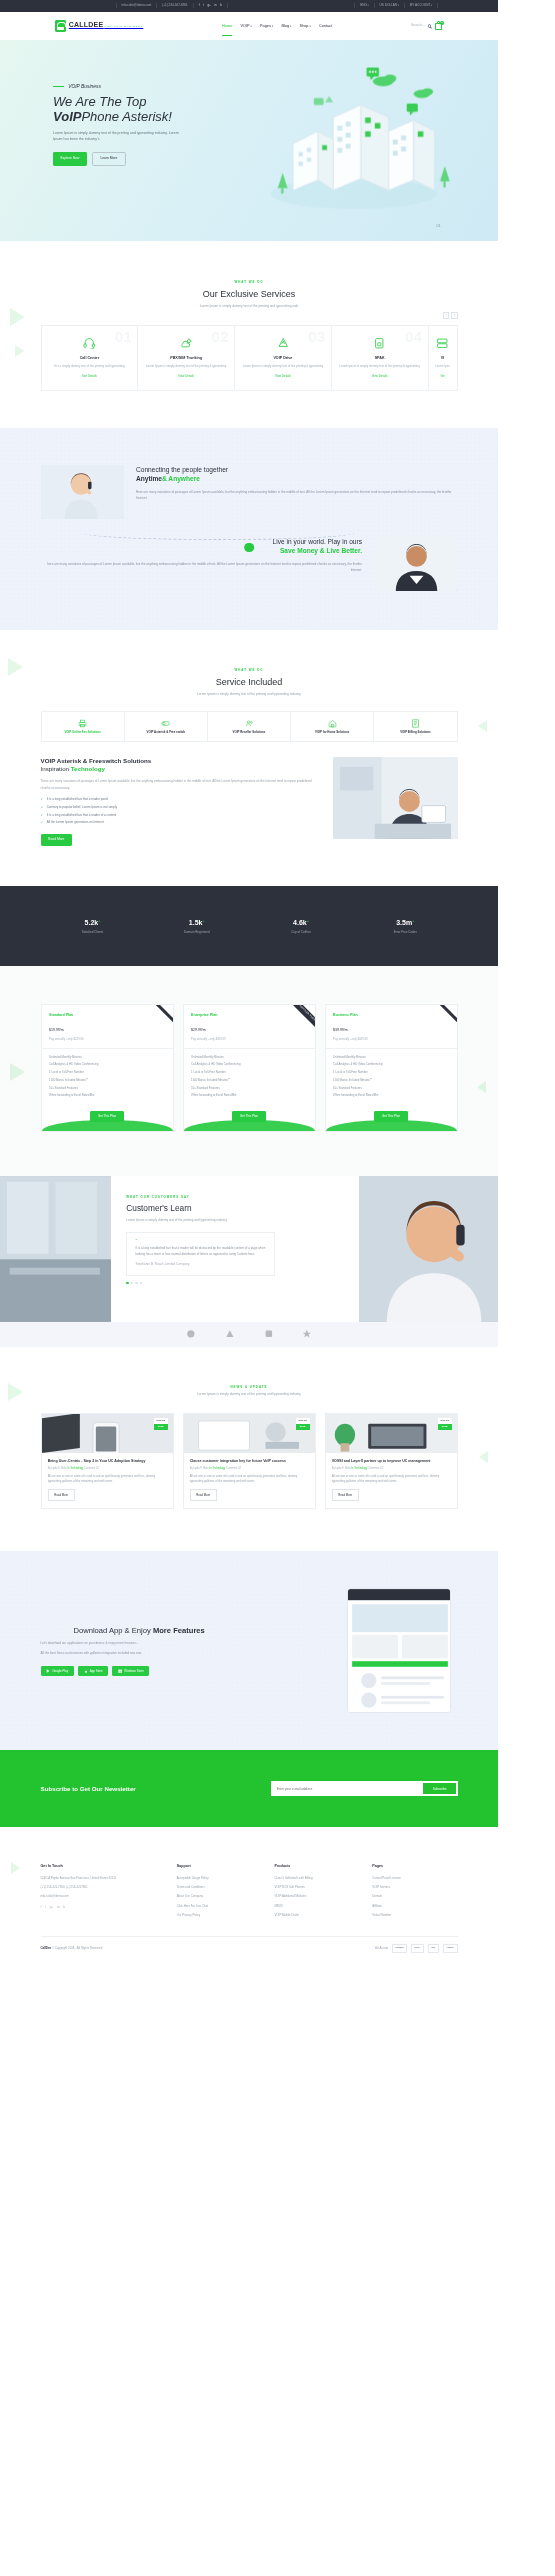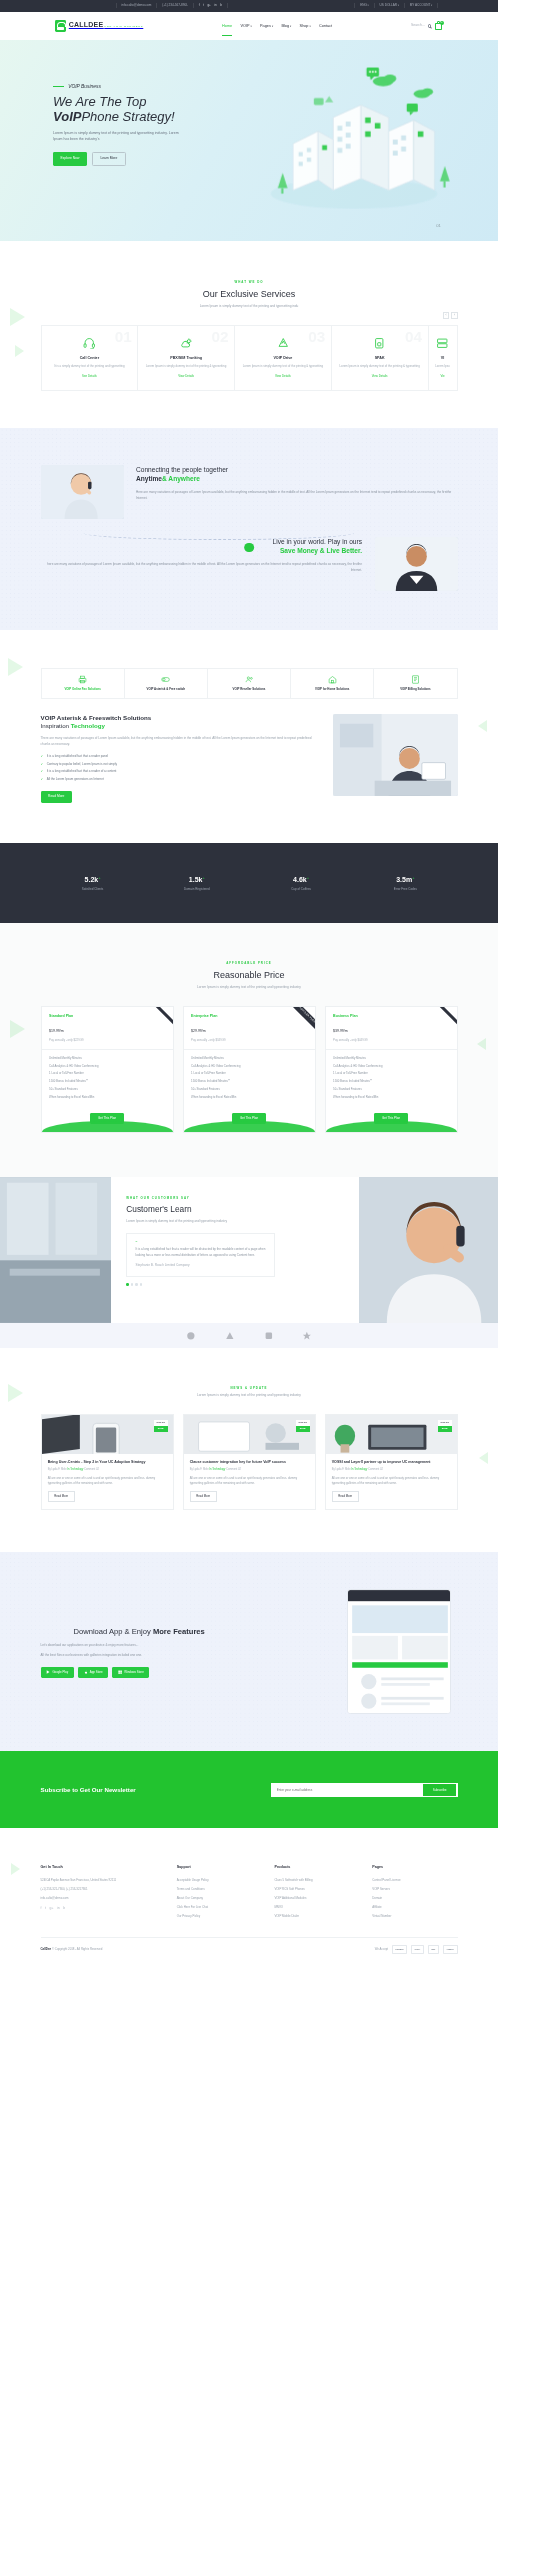--- a/index.html
+++ b/index.html
@@ -279,21 +279,21 @@
   <div class="hero">
     <div class="dots"></div>
     <div class="hero-in">
       <div class="hero-copy">
         <div class="eyebrow">
           <span class="ln"></span>
           <span>VOIP Business</span>
         </div>
         <h1>
           <span>We Are The Top</span><br>
-          <b>VoIP</b><span>Phone Strategy!</span>
+          <b>VoIP</b><span>Phone Asterisk!</span>
         </h1>
         <p>Lorem Ipsum is simply dummy text of the printing and typesetting industry. Lorem Ipsum has been the industry's</p>
         <div class="hero-btns">
           <a class="btn btn-green" href="#">Explore Now</a>
           <a class="btn btn-outline" href="#">Learn More</a>
         </div>
       </div>
       <div class="hero-art">
         <svg width="208" height="149" viewBox="0 0 300 215">
           <g opacity="0.9">
@@ -490,20 +490,25 @@
           </svg>
         </div>
       </div>
     </div>
   </div>
 
   <div class="sec included">
     <div class="tri" style="left:8.3px; top:28px;"></div>
     <div class="tri sm" style="right:11px; top:90px; transform:scaleX(-1);"></div>
     <div class="container">
+      <div class="sec-head">
+        <div class="sec-tag">WHAT WE DO</div>
+        <h2 class="sec-title">Service Included</h2>
+        <div class="sec-sub">Lorem Ipsum is simply dummy text of the printing and typesetting industry</div>
+      </div>
       <div class="tabs">
         <div class="tab active">
           <svg viewBox="0 0 24 24" fill="none" stroke="#27ca41" stroke-width="1.5">
               <rect x="3" y="9" width="18" height="9" rx="1"></rect>
               <rect x="7" y="3" width="10" height="6"></rect>
               <rect x="7" y="15" width="10" height="6"></rect>
             </svg>
           <span>VOIP Online Fax Solutions</span>
         </div>
         <div class="tab">
@@ -587,25 +592,20 @@
           <div class="l">Error Free Codes</div>
         </div>
       </div>
     </div>
   </div>
 
   <div class="sec pricing">
     <div class="tri" style="left:9.7px; top:97px;"></div>
     <div class="tri sm" style="right:12.5px; top:115px; transform:scaleX(-1);"></div>
     <div class="container">
-      <div class="sec-head">
-        <div class="sec-tag">AFFORDABLE PRICE</div>
-        <h2 class="sec-title">Reasonable Price</h2>
-        <div class="sec-sub">Lorem Ipsum is simply dummy text of the printing and typesetting industry</div>
-      </div>
       <div class="price-grid">
 
         <div class="pcard">
           <div class="ribbon"></div>
           <div class="ptop">
             <div class="pname">Standard Plan</div>
             <div class="pprice"><span>$19.99</span><span>/m</span></div>
             <div class="pann">Pay annually - only $229.99</div>
           </div>
           <ul class="plist">

